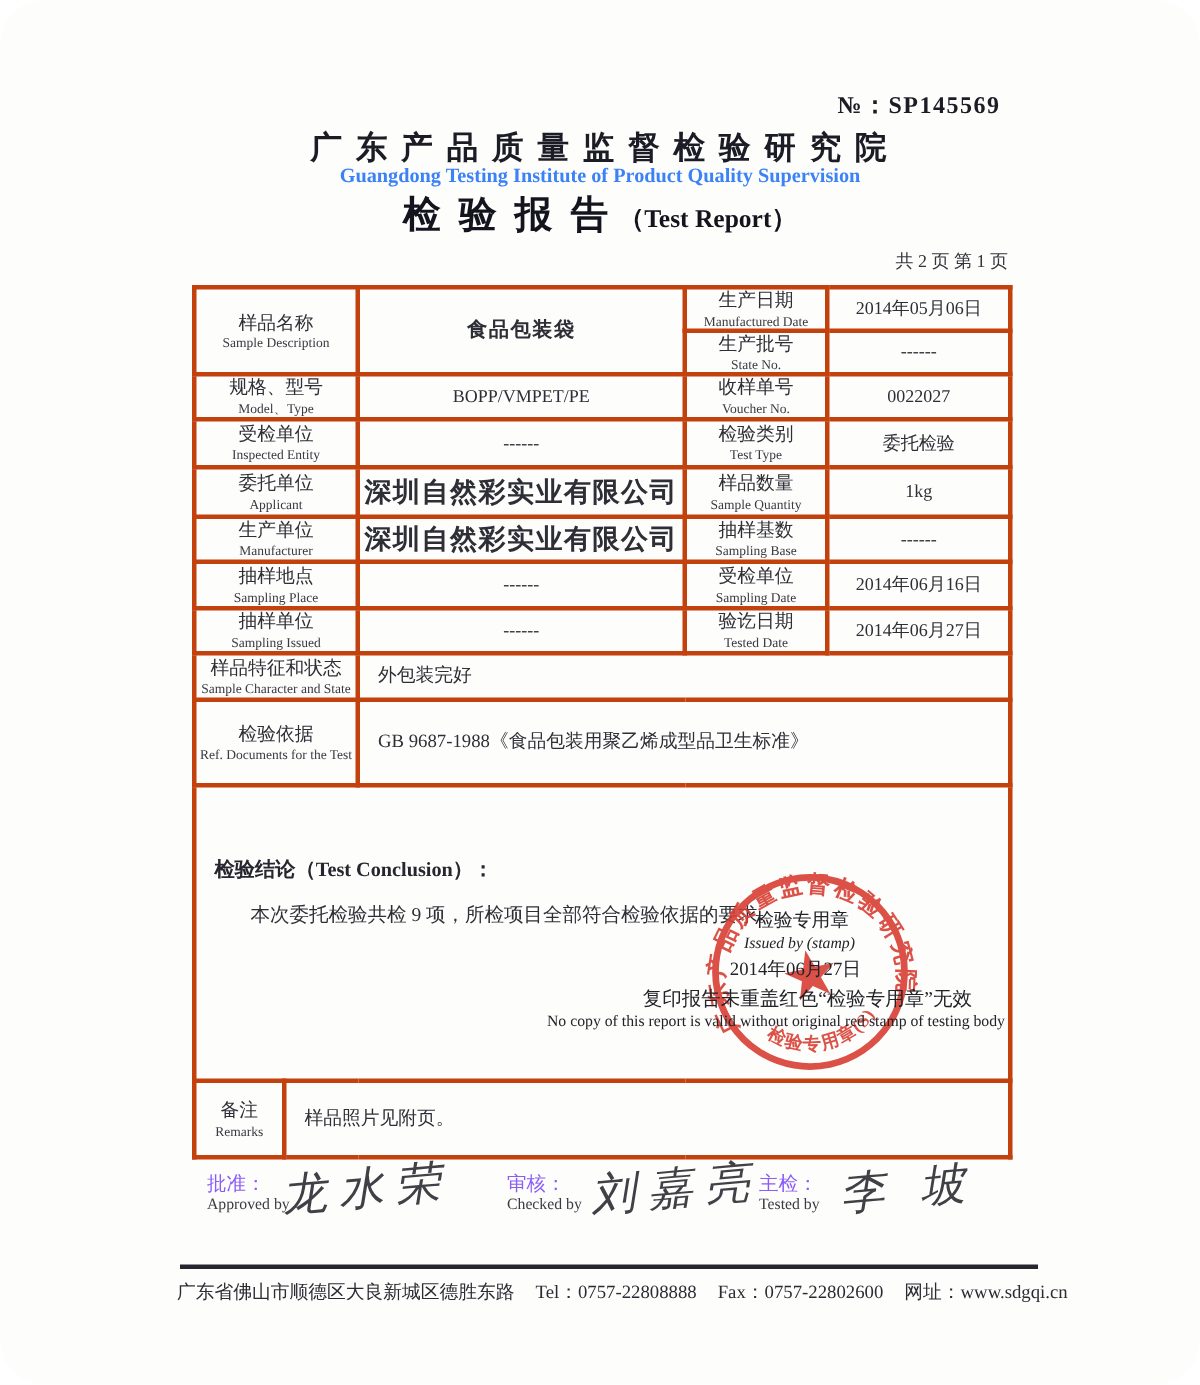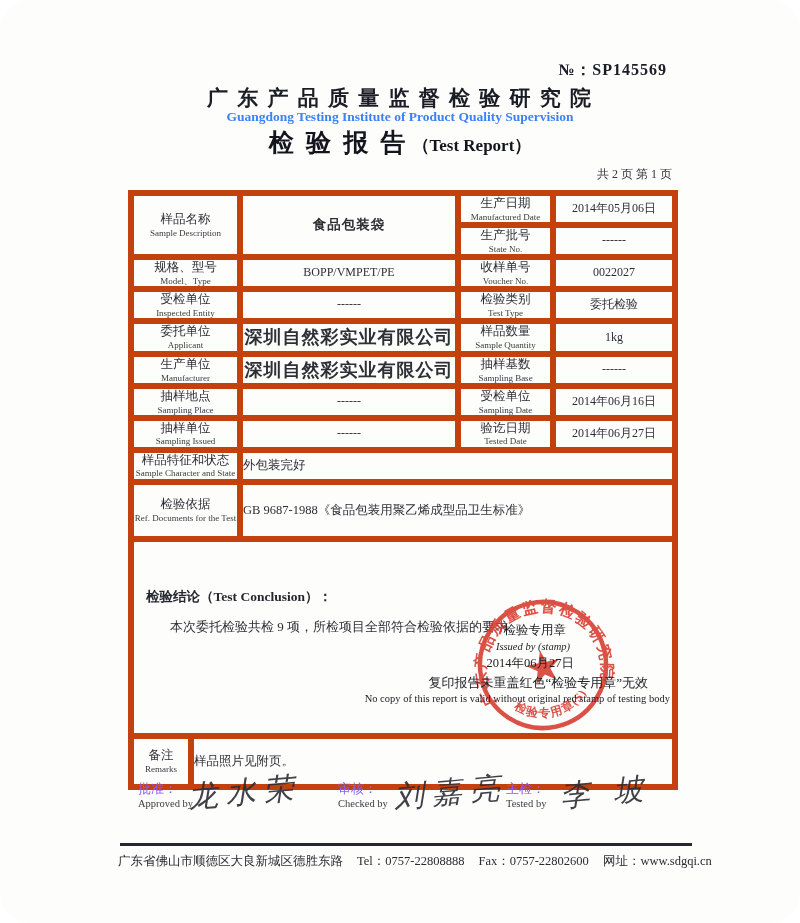--- a/index.html
+++ b/index.html
@@ -17,29 +17,29 @@
   .institute-en { position:absolute; top:109px; left:0; width:100%; text-align:center; font-size:13.5px; font-weight:bold; color:#3b82f6; }
   .report-title { position:absolute; top:126px; left:0; width:100%; text-align:center; color:#14141e; }
   .report-title .zh { font-size:25px; font-weight:bold; letter-spacing:3px; }
   .report-title .en { font-size:17px; font-weight:bold; }
   .pagination { position:absolute; top:166px; right:128px; font-size:12px; color:#33333b; }
 
   table.info-table {
     position:absolute; left:128px; top:190px; width:544px;
     border-collapse:collapse; table-layout:fixed;
   }
-  table.info-table td { border:6px solid #c2410c; vertical-align:middle; overflow:hidden; }
+  table.info-table td { border:3px solid #c2410c; vertical-align:middle; overflow:hidden; }
   table.info-table { border:2px solid #3c3c44; }
   td.lbl { text-align:center; }
   td.lbl .zh { font-size:12.5px; color:#2e2e36; line-height:1.25; }
   td.lbl .en { font-size:9px; color:#3a3a42; line-height:1.15; }
   td.val { text-align:center; font-size:12px; color:#2e2e36; }
   td.val.big { font-size:13.5px; font-weight:bold; letter-spacing:1px; }
   td.val.bold { font-weight:bold; font-size:18px; letter-spacing:1px; }
-  td.val-left { text-align:left; font-size:12.5px; padding-left:0; color:#2e2e36; }
+  td.val-left { text-align:left; font-size:12.5px; padding-left:12px; color:#2e2e36; }
 
   td.concl { position:relative; padding:0; height:197px; }
   .concl-head { position:absolute; left:12px; top:46px; font-size:13.5px; font-weight:bold; color:#26262e; }
   .concl-body { position:absolute; left:36px; top:76px; font-size:13px; color:#2e2e36; }
 
   .stamp-overlay { position:absolute; right:0; top:80px; width:100%; text-align:right; z-index:3; color:#222228; }
   .so1 { font-size:12.5px; margin-right:106px; }
   .so2 { font-size:10.5px; margin-right:102px; margin-top:2px;font-style:italic; }
   .so3 { font-size:12.5px; margin-right:98px; margin-top:3px; }
   .so4 { font-size:13px; margin-right:24px; margin-top:2px; }

